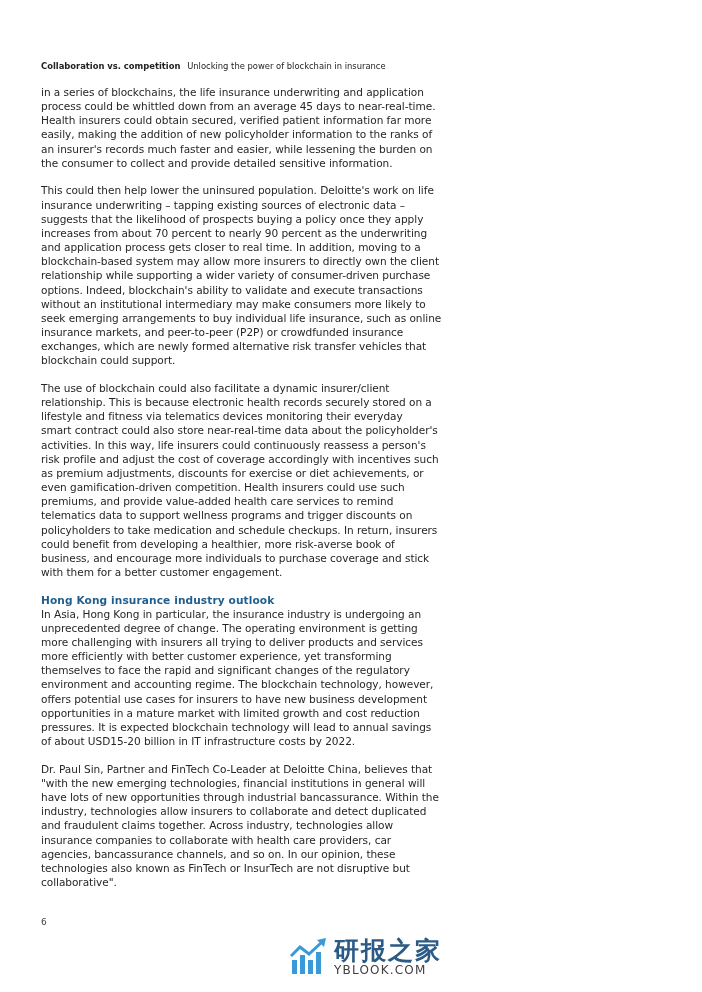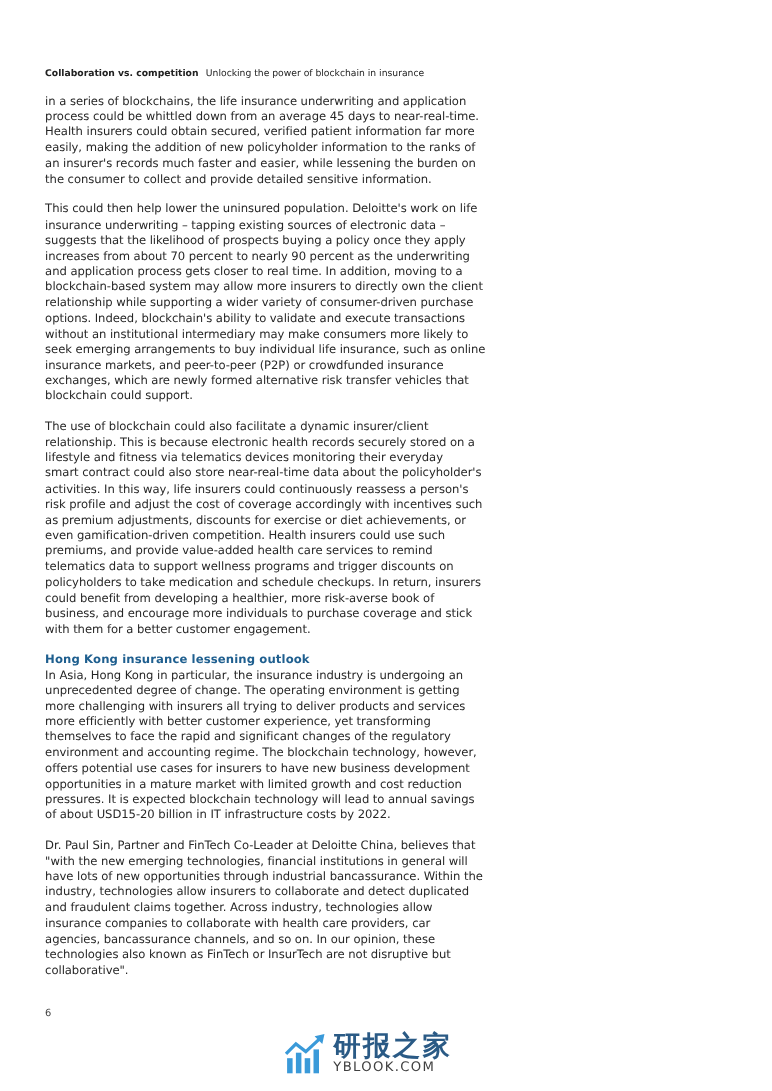--- a/index.html
+++ b/index.html
@@ -5,21 +5,21 @@
   html, body { margin: 0; padding: 0; background: #ffffff; }
   body { width: 702px; height: 992px; position: relative; overflow: hidden;
          font-family: "DejaVu Sans", sans-serif; color: #222; }
   .running-head { position: absolute; left: 41px; top: 61px; font-size: 8.4px; color: #222; white-space: nowrap; }
   .running-head .bold { font-weight: bold; margin-right: 4px; text-align: center; }
   .content { position: absolute; left: 41px; top: 85px; width: 415px; }
   p { margin: 0 0 13.5px 0; font-size: 10.55px; line-height: 14.15px; color: #262626; letter-spacing: -0.05px; }
   .line { display: block; white-space: nowrap; }
   h2 { margin: 0; font-size: 10.6px; line-height: 14px; color: #1f5f8f; font-weight: bold; letter-spacing: 0.1px; }
   .page-number { position: absolute; left: 41px; top: 917px; font-size: 9px; color: #444; }
-  .logo { position: absolute; left: 259px; top: 938px; display: flex; align-items: center; }
+  .logo { position: absolute; left: 290px; top: 938px; display: flex; }
   .logo svg { display: block; }
   .logo-text { margin-left: 6px; display: flex; flex-direction: column; }
   .logo-cn { font-size: 25px; line-height: 26px; color: #2a5a85; font-weight: bold; letter-spacing: 2px; }
   .logo-en { font-size: 12px; line-height: 13px; color: #404040; letter-spacing: 1.2px; }
 </style>
 </head>
 <body>
 
 <div class="running-head">
   <span class="bold">Collaboration vs. competition</span>
@@ -59,21 +59,21 @@
       <span class="line">risk profile and adjust the cost of coverage accordingly with incentives such</span>
       <span class="line">as premium adjustments, discounts for exercise or diet achievements, or</span>
       <span class="line">even gamification-driven competition. Health insurers could use such</span>
       <span class="line">premiums, and provide value-added health care services to remind</span>
       <span class="line">telematics data to support wellness programs and trigger discounts on</span>
       <span class="line">policyholders to take medication and schedule checkups. In return, insurers</span>
       <span class="line">could benefit from developing a healthier, more risk-averse book of</span>
       <span class="line">business, and encourage more individuals to purchase coverage and stick</span>
       <span class="line">with them for a better customer engagement.</span>
     </p>
-  <h2>Hong Kong insurance lessening outlook</h2>
+  <h2>Hong Kong insurance industry outlook</h2>
   <p>
       <span class="line">In Asia, Hong Kong in particular, the insurance industry is undergoing an</span>
       <span class="line">unprecedented degree of change. The operating environment is getting</span>
       <span class="line">more challenging with insurers all trying to deliver products and services</span>
       <span class="line">more efficiently with better customer experience, yet transforming</span>
       <span class="line">themselves to face the rapid and significant changes of the regulatory</span>
       <span class="line">environment and accounting regime. The blockchain technology, however,</span>
       <span class="line">offers potential use cases for insurers to have new business development</span>
       <span class="line">opportunities in a mature market with limited growth and cost reduction</span>
       <span class="line">pressures. It is expected blockchain technology will lead to annual savings</span>

